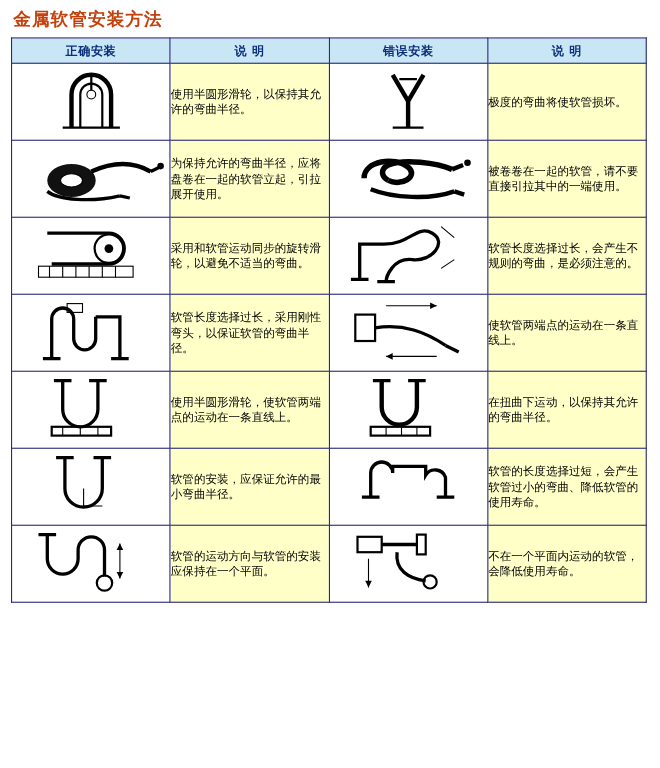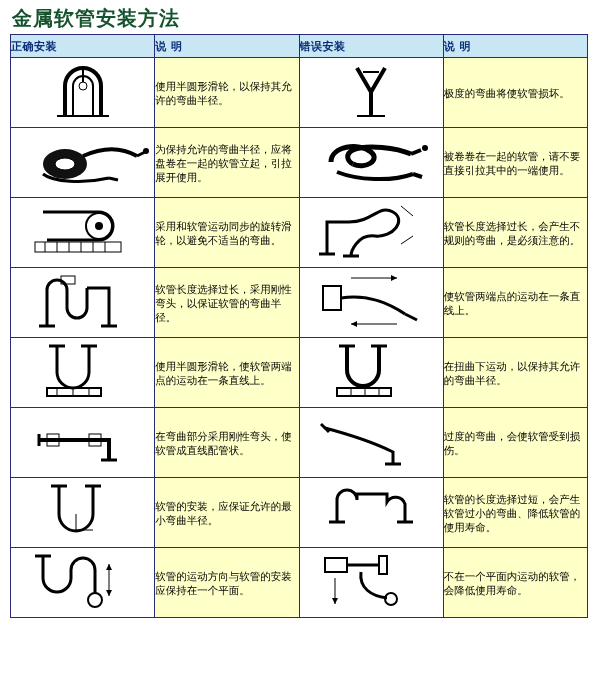--- a/index.html
+++ b/index.html
@@ -15,45 +15,45 @@
     overflow: hidden;
   }
   #page {
     position: relative;
     width: 600px;
     height: 698px;
     box-sizing: border-box;
     padding: 6px 10px 4px 10px;
   }
   #title {
-    font-size: 20px;
+    font-size: 16px;
     font-weight: bold;
     letter-spacing: 1px;
     line-height: 20px;
     margin: 2px 0 6px 2px;
-    color: #14532d;
+    color: #c2410c;
   }
   table.main {
     border-collapse: collapse;
     width: 578px;
     table-layout: fixed;
     border: 1px solid #2a2a7a;
   }
   table.main td, table.main th {
     border: 1px solid #2a2a7a;
     padding: 0;
     vertical-align: middle;
   }
   thead th {
     background: #c9e6f5;
     color: #0b2f7a;
     font-size: 11px;
     font-weight: bold;
     height: 22px;
-    text-align: left;
+    text-align: center;
     letter-spacing: 0.5px;
   }
   td.pic {
     background: #ffffff;
     width: 144px;
     height: 69px;
     text-align: center;
   }
   td.desc {
     background: #ffffc8;
@@ -233,44 +233,20 @@
               <rect x="36" y="50" width="54" height="8" fill="none" stroke="#000" stroke-width="2"></rect>
               <line class="st" x1="50" y1="50" x2="50" y2="58"></line>
               <line class="st" x1="64" y1="50" x2="64" y2="58"></line>
               <line class="st" x1="78" y1="50" x2="78" y2="58"></line>
             </svg>
           </span>
         </td>
         <td class="desc">在扭曲下运动，以保持其允许的弯曲半径。</td>
       </tr>
 
-      <tr>
-        <td class="pic">
-          <span class="svgwrap">
-            <svg width="140" height="66" viewBox="0 0 140 66">
-              <path class="st" d="M26 32 L96 32 L96 52" stroke-width="4"></path>
-              <line class="st" x1="26" y1="26" x2="26" y2="38" stroke-width="3"></line>
-              <line class="st" x1="88" y1="52" x2="104" y2="52" stroke-width="3"></line>
-              <rect x="34" y="26" width="12" height="12" fill="none" stroke="#000"></rect>
-              <rect x="76" y="26" width="12" height="12" fill="none" stroke="#000"></rect>
-            </svg>
-          </span>
-        </td>
-        <td class="desc">在弯曲部分采用刚性弯头，使软管成直线配管状。</td>
-        <td class="pic">
-          <span class="svgwrap">
-            <svg width="140" height="66" viewBox="0 0 140 66">
-              <path class="st" d="M24 20 C 54 28, 76 36, 92 44 L92 56" stroke-width="3"></path>
-              <line class="st" x1="20" y1="16" x2="28" y2="24" stroke-width="3"></line>
-              <line class="st" x1="84" y1="56" x2="100" y2="56" stroke-width="3"></line>
-            </svg>
-          </span>
-        </td>
-        <td class="desc">过度的弯曲，会使软管受到损伤。</td>
-      </tr>
 
       <tr>
         <td class="pic">
           <span class="svgwrap">
             <svg width="140" height="66" viewBox="0 0 140 66">
               <path class="st" d="M46 8 L46 36 A17 17 0 0 0 80 36 L80 8" stroke-width="3"></path>
               <line class="st" x1="38" y1="8" x2="54" y2="8" stroke-width="3"></line>
               <line class="st" x1="72" y1="8" x2="88" y2="8" stroke-width="3"></line>
               <line class="st" x1="63" y1="36" x2="63" y2="52" stroke-width="1"></line>
               <line class="st" x1="63" y1="52" x2="80" y2="52" stroke-width="1"></line>

